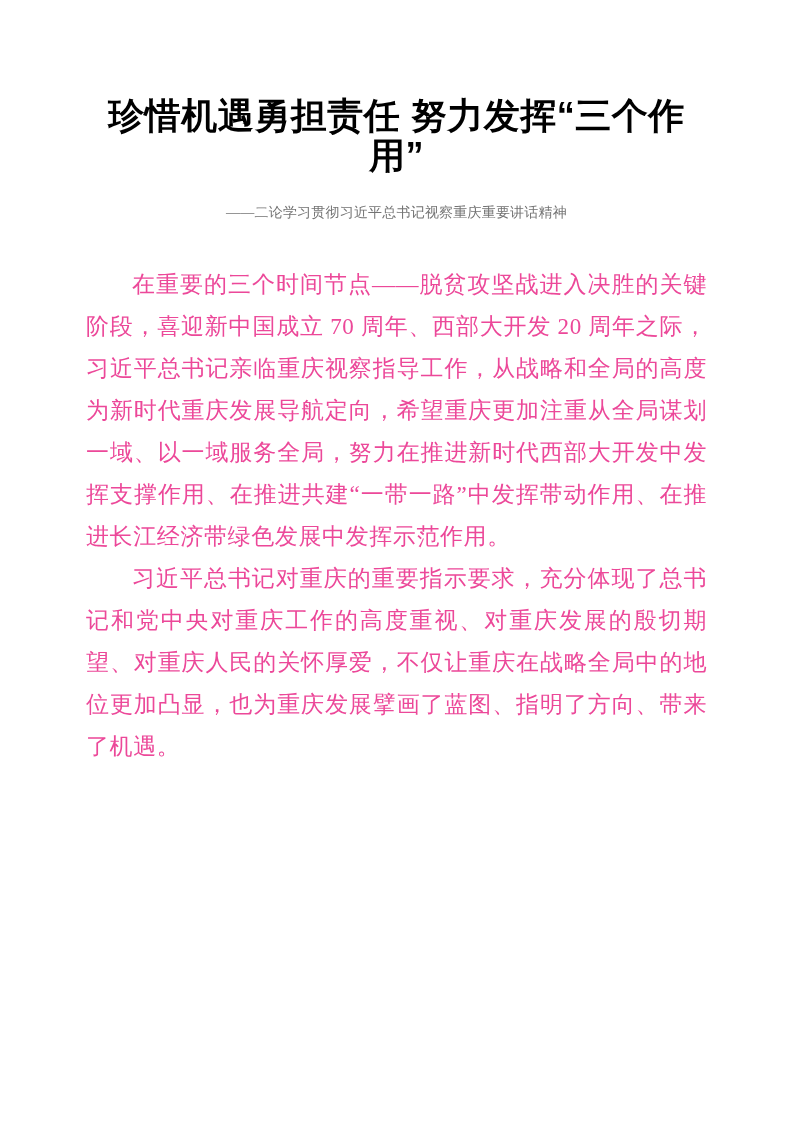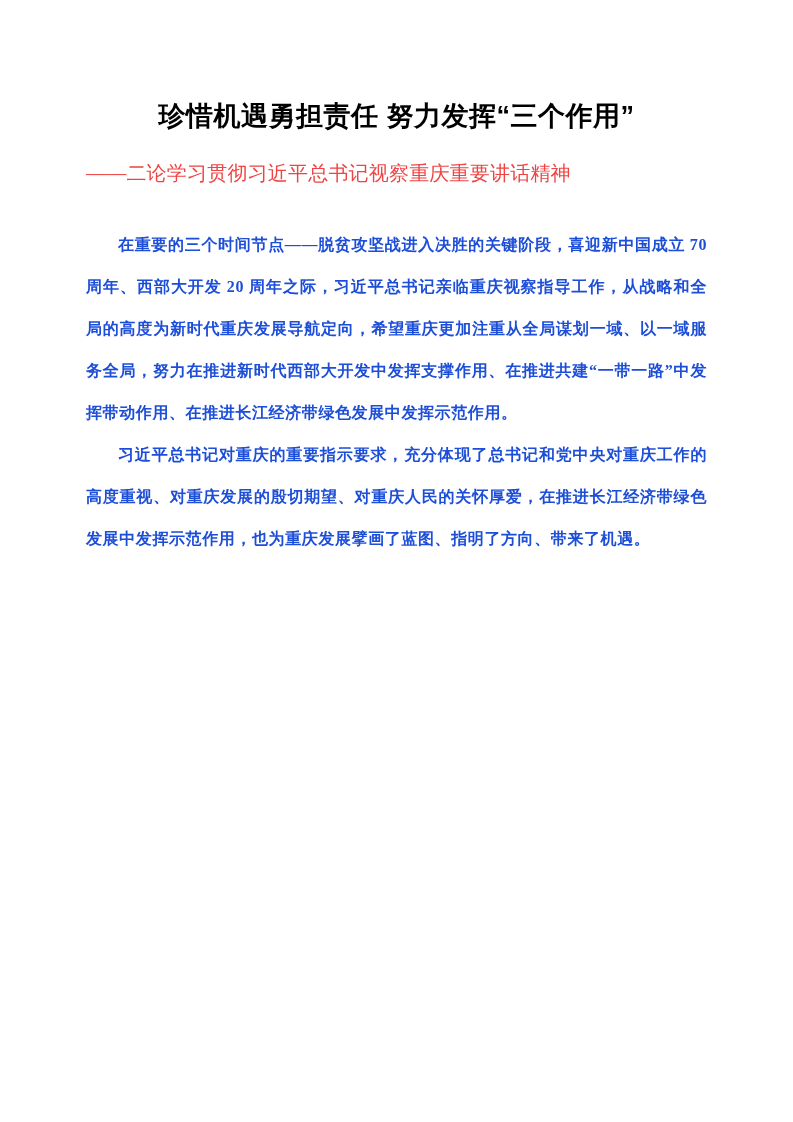--- a/index.html
+++ b/index.html
@@ -18,53 +18,53 @@
     position: relative;
     width: 793px;
     height: 1122px;
     box-sizing: border-box;
     padding: 78px 86px 60px 86px;
     background: #ffffff;
   }
   .doc-title {
     font-family: "Liberation Sans", "DejaVu Sans", sans-serif;
     font-weight: bold;
-    font-size: 27px;
+    font-size: 36px;
     line-height: 40px;
     text-align: center;
     letter-spacing: 0.5px;
     margin: 18px 0 0 0;
     color: #000;
   }
   .doc-subtitle {
     font-family: "Liberation Serif", "DejaVu Serif", serif;
-    font-size: 20px;
+    font-size: 14px;
     line-height: 30px;
+    text-align: center;
     margin: 22px 0 0 0;
     letter-spacing: 0.2px;
-    color: #ef4444;
+    color: #737373;
   }
   .body-text {
     margin-top: 36px;
   }
   .para {
-    font-size: 16px;
+    font-size: 23px;
     line-height: 42px;
     text-align: justify;
     text-justify: inter-ideograph;
     text-indent: 2em;
     margin: 0;
     letter-spacing: 0.6px;
-    color: #1d4ed8;
-    font-weight: bold;
+    color: #ec4899;
   }
 </style>
 </head>
 <body>
 
 <div class="page">
   <h1 class="doc-title">珍惜机遇勇担责任 努力发挥“三个作用”</h1>
   <div class="doc-subtitle">——二论学习贯彻习近平总书记视察重庆重要讲话精神</div>
   <div class="body-text">
     <p class="para">在重要的三个时间节点——脱贫攻坚战进入决胜的关键阶段，喜迎新中国成立 70 周年、西部大开发 20 周年之际，习近平总书记亲临重庆视察指导工作，从战略和全局的高度为新时代重庆发展导航定向，希望重庆更加注重从全局谋划一域、以一域服务全局，努力在推进新时代西部大开发中发挥支撑作用、在推进共建“一带一路”中发挥带动作用、在推进长江经济带绿色发展中发挥示范作用。</p>
-    <p class="para">习近平总书记对重庆的重要指示要求，充分体现了总书记和党中央对重庆工作的高度重视、对重庆发展的殷切期望、对重庆人民的关怀厚爱，在推进长江经济带绿色发展中发挥示范作用，也为重庆发展擘画了蓝图、指明了方向、带来了机遇。</p>
+    <p class="para">习近平总书记对重庆的重要指示要求，充分体现了总书记和党中央对重庆工作的高度重视、对重庆发展的殷切期望、对重庆人民的关怀厚爱，不仅让重庆在战略全局中的地位更加凸显，也为重庆发展擘画了蓝图、指明了方向、带来了机遇。</p>
   </div>
 </div>
 
 </body></html>

